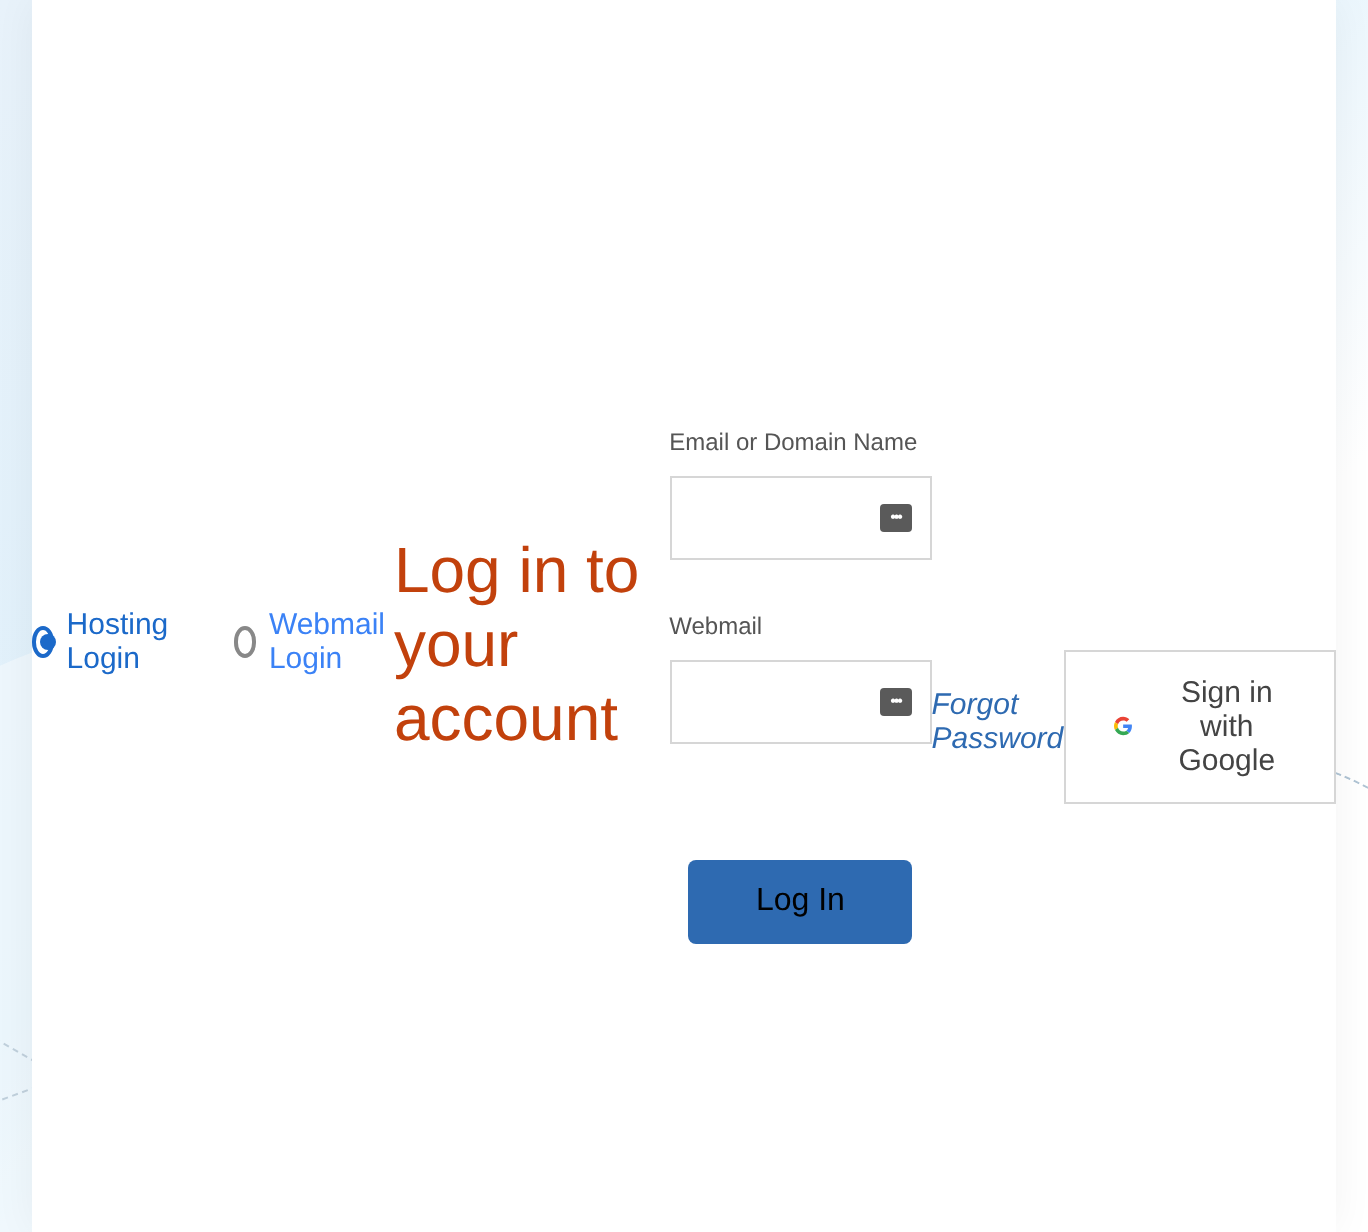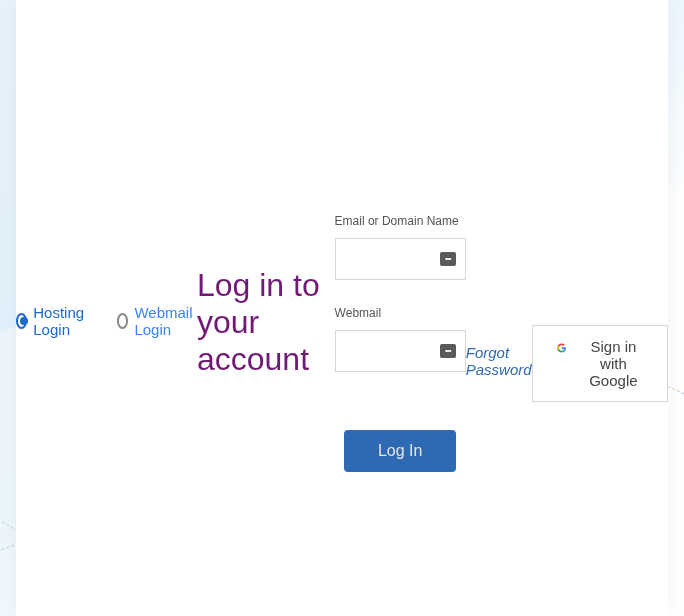--- a/index.html
+++ b/index.html
@@ -108,21 +108,21 @@
     }
     .tab-label.active {
       color: #1b69c9;
     }
     .tab-label.inactive {
       color: #3b82f6;
     }
     .title {
       font-size: 32px;
       font-weight: 400;
-      color: #701a75;
+      color: #c2410c;
       margin-bottom: 42px;
     }
     .form {
       width: 300px;
       display: flex;
       flex-direction: column;
     }
     .label {
       font-size: 12px;
       color: #555;
@@ -156,21 +156,21 @@
     .input-icon::after {
       content: '•••';
       color: #fff;
       font-size: 8px;
       letter-spacing: -1px;
       line-height: 1;
     }
     .login-btn {
       align-self: center;
       background: #2e6ab1;
-      color: #e5e5e5;
+      color: #000000;
       border: none;
       padding: 12px 34px;
       font-size: 16px;
       border-radius: 4px;
       cursor: pointer;
       margin-top: 32px;
     }
     .links {
       display: flex;
       gap: 30px;
@@ -178,21 +178,21 @@
       font-style: italic;
     }
     .links a {
       color: #2e6ab1;
       text-decoration: none;
       font-size: 15px;
       cursor: pointer;
     }
     .google-btn {
       display: flex;
-      align-items: flex-start;
+      align-items: center;
       gap: 18px;
       border: 1px solid #d6d6d6;
       background: #fff;
       padding: 12px 24px;
       margin-top: 40px;
       cursor: pointer;
       font-size: 15px;
       color: #444;
     }
     .google-icon {

